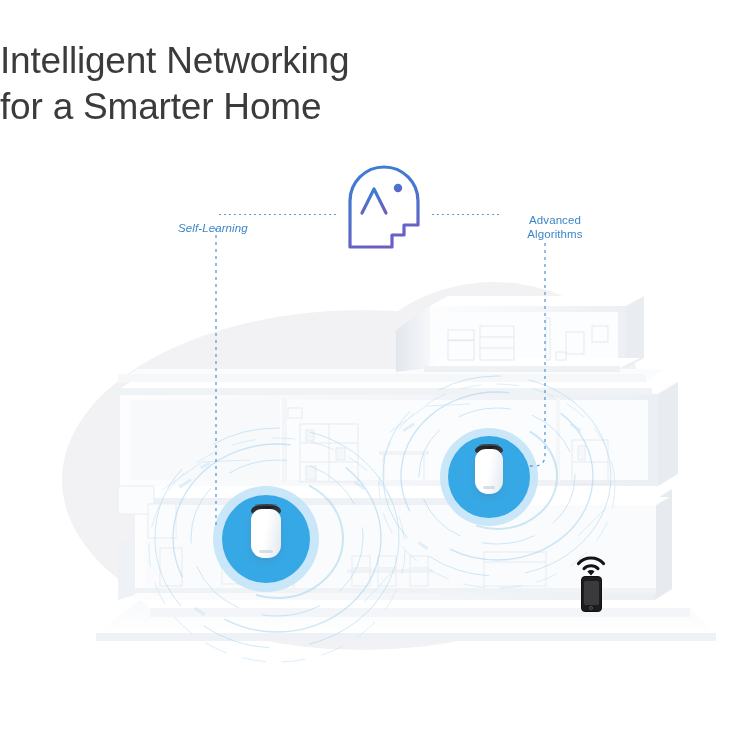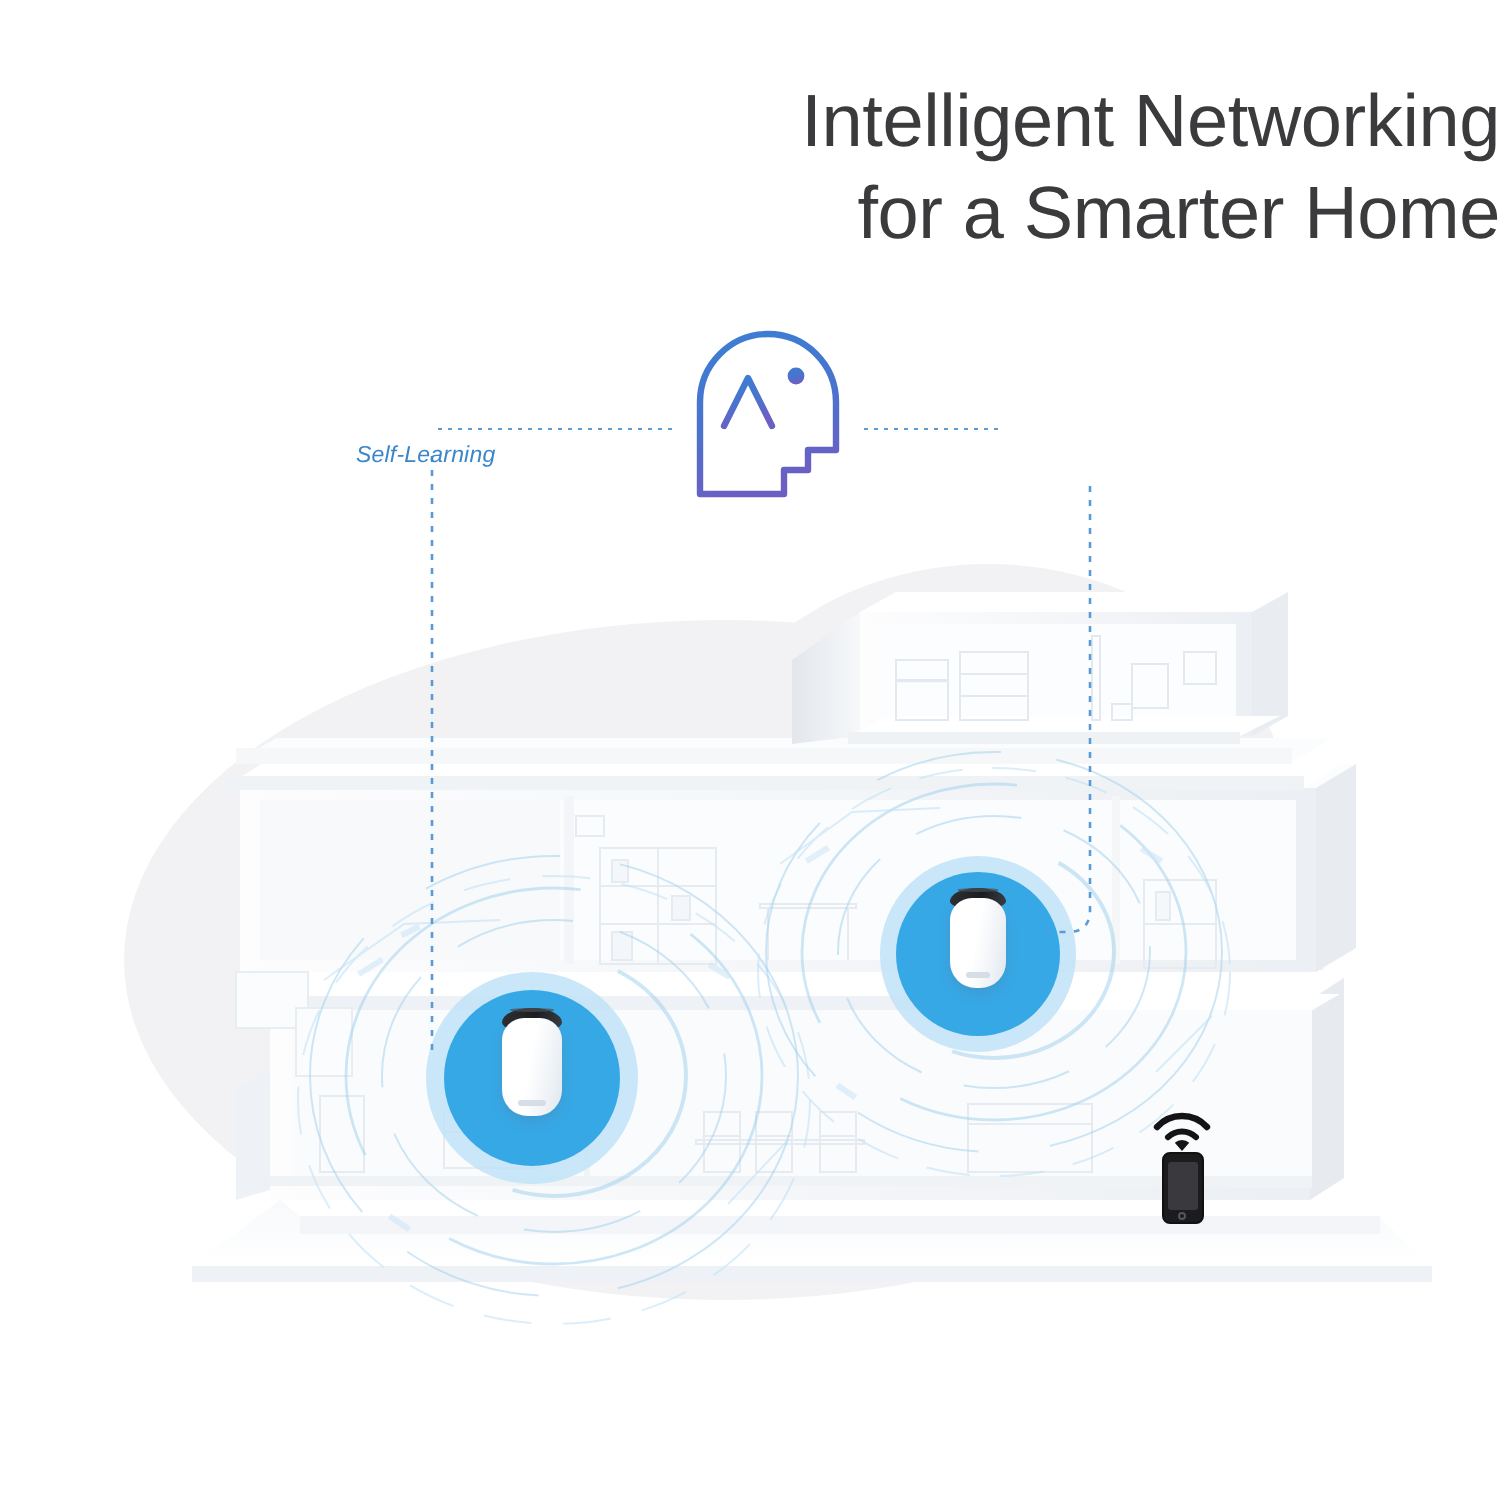--- a/index.html
+++ b/index.html
@@ -18,21 +18,21 @@
     background: #ffffff;
     overflow: hidden;
   }
 
   
   .headline {
     position: absolute;
     left: 0;
     top: 38px;
     width: 750px;
-    text-align: right;
+    text-align: left;
     font-size: 37px;
     line-height: 46px;
     font-weight: 400;
     color: #3b3b3d;
     letter-spacing: -0.2px;
     white-space: pre-line;
   }
 
   
   .ai-icon {
@@ -487,14 +487,16 @@
       <path d="M20 50 L32 26 L44 50"></path>
       <path d="M25 41 L39 41"></path>
 
       <path d="M56 26 L56 62"></path>
     </g>
     <circle cx="56" cy="25" r="4.2" fill="url(#aiGrad)"></circle>
   </svg>
 
   <div class="label label-left">Self-Learning</div>
 
+  <div class="label label-right">Advanced
+Algorithms</div>
 
 </div>
 
 </body></html>

